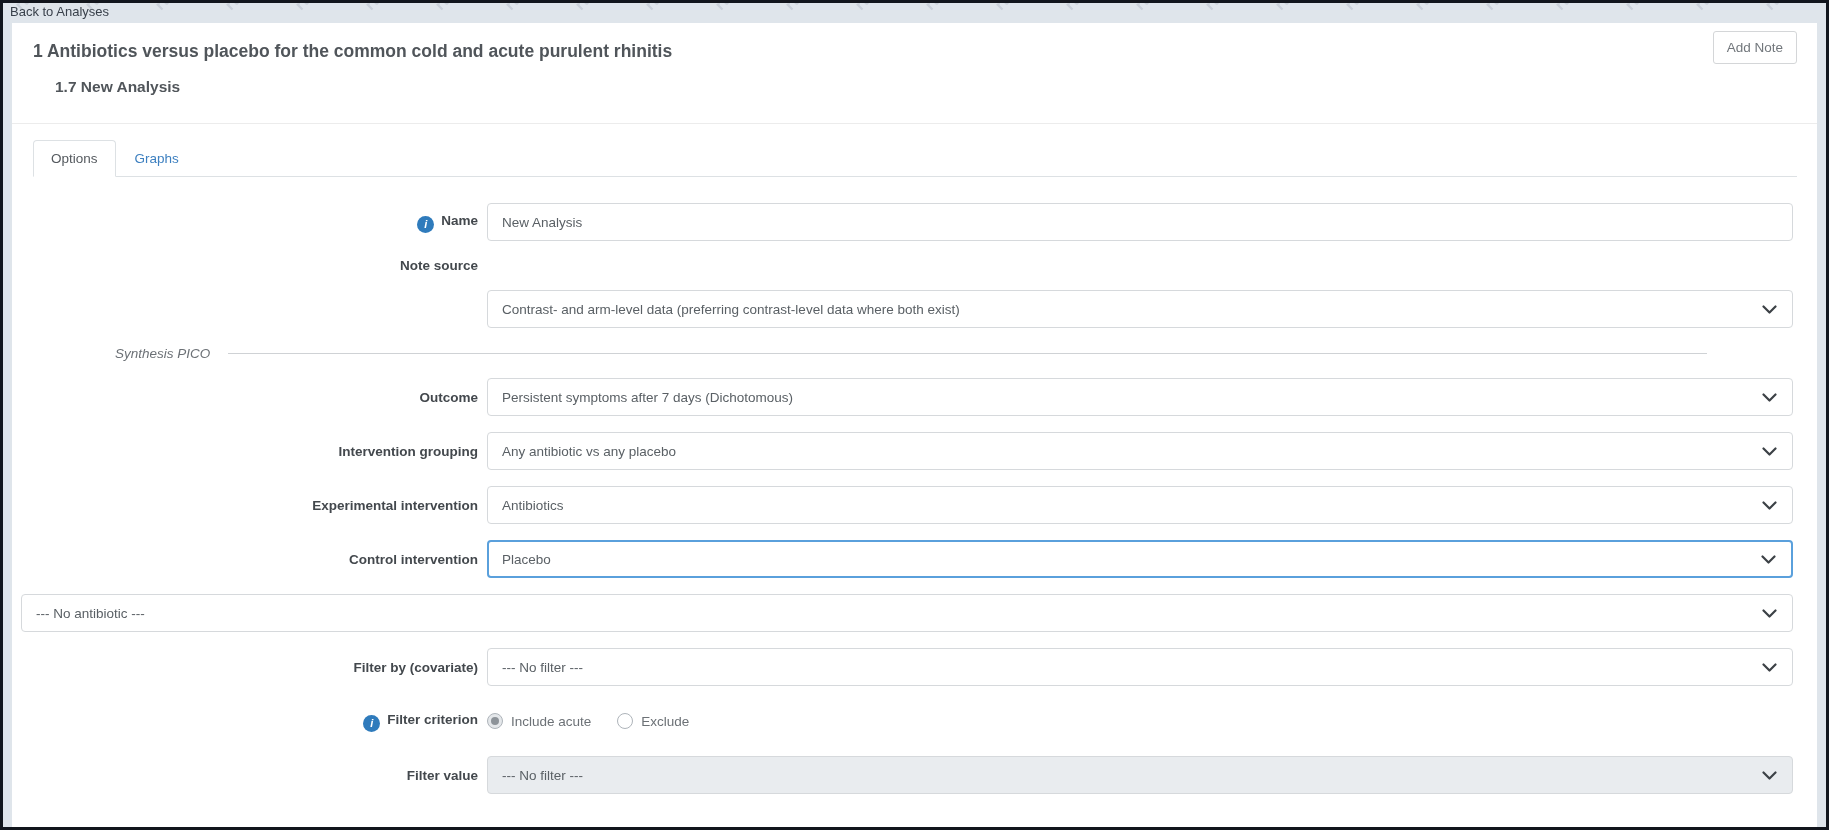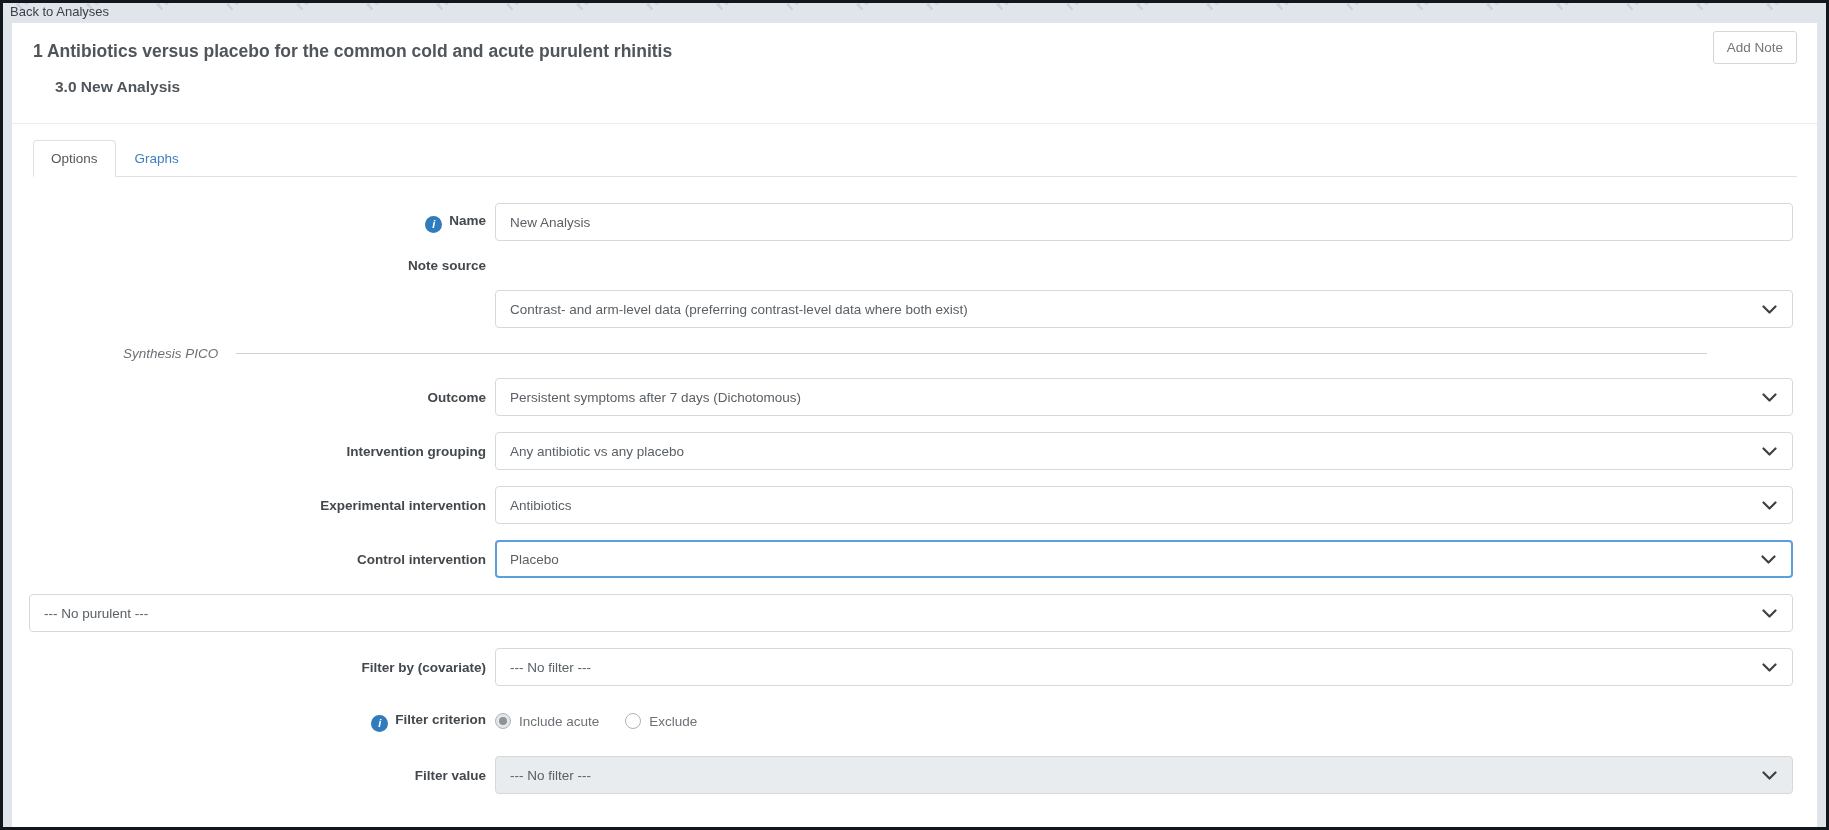--- a/index.html
+++ b/index.html
@@ -28,21 +28,21 @@
   .add-note-btn{position:absolute; right:20px; top:8px; height:33px; padding:0 13px;
     background:#fff; border:1px solid #d4d6d8; border-radius:3px; font-size:13.5px;
     color:#72777c; font-family:inherit; cursor:pointer;}
   
   .tabs{display:flex; align-items:flex-end; margin:16px 20px 0 21px; border-bottom:1px solid #dde1e4;}
   .tab{font-size:13.5px; padding:10px 17px; line-height:15px; cursor:pointer;}
   .tab.active{background:#fff; border:1px solid #dde1e4; border-bottom:1px solid #fff;
     border-radius:4px 4px 0 0; margin-bottom:-1px; color:#555a5f;}
   .tab.link{color:var(--link); margin-left:2px;}
   
-  .form{margin-top:26px;margin-left:8px;}
+  .form{margin-top:26px;}
   .row{display:flex; align-items:center; margin-bottom:16px;}
   .label-col{flex:0 0 466px; text-align:right; font-size:13.5px; font-weight:bold;
     color:var(--label); line-height:17px;}
   .ctrl-col{flex:1 1 auto; margin-left:9px; margin-right:24px; position:relative;}
   .info-icon{display:inline-block; width:17px; height:17px; border-radius:50%;
     background:var(--info); color:#fff; font-size:11px; font-weight:bold; font-style:italic;
     line-height:17px; text-align:center; vertical-align:-3px; margin-right:7px; cursor:pointer;}
   .text-input{width:100%; height:38px; border:1px solid var(--border); border-radius:4px;
     padding:0 14px; font-size:13.5px; color:var(--text); font-family:inherit; outline:none;}
   .btn-primary{height:37px; padding:0 17px; background:var(--accent); border:none; border-radius:4px;
@@ -310,21 +310,21 @@
 
   <div class="topbar">
     <a class="back-link" href="#">Back to Analyses</a>
   </div>
 
   <div class="panel">
 
     <div class="panel-header">
       <div class="page-title">1 Antibiotics versus placebo for the common cold and acute purulent rhinitis</div>
       <button class="add-note-btn">Add Note</button>
-      <div class="page-subtitle">3.0 New Analysis</div>
+      <div class="page-subtitle">1.7 New Analysis</div>
     </div>
 
     <div class="tabs">
       <div class="tab active">Options</div>
       <div class="tab link">Graphs</div>
     </div>
 
     <div class="form">
 
       <div class="row">
@@ -401,21 +401,21 @@
             <svg class="chevron" viewBox="0 0 15 9">
                 <path d="M1.5 1.5l6 6 6-6" fill="none" stroke="#3c4146" stroke-width="2.2" stroke-linecap="round" stroke-linejoin="round"></path>
               </svg>
           </div>
         </div>
       </div>
 
       <div class="row">
         <div class="ctrl-col">
           <div class="select">
-            <span>--- No purulent ---</span>
+            <span>--- No antibiotic ---</span>
             <svg class="chevron" viewBox="0 0 15 9">
                 <path d="M1.5 1.5l6 6 6-6" fill="none" stroke="#3c4146" stroke-width="2.2" stroke-linecap="round" stroke-linejoin="round"></path>
               </svg>
           </div>
         </div>
       </div>
 
       <div class="row">
         <div class="label-col">Filter by (covariate)</div>
         <div class="ctrl-col">

